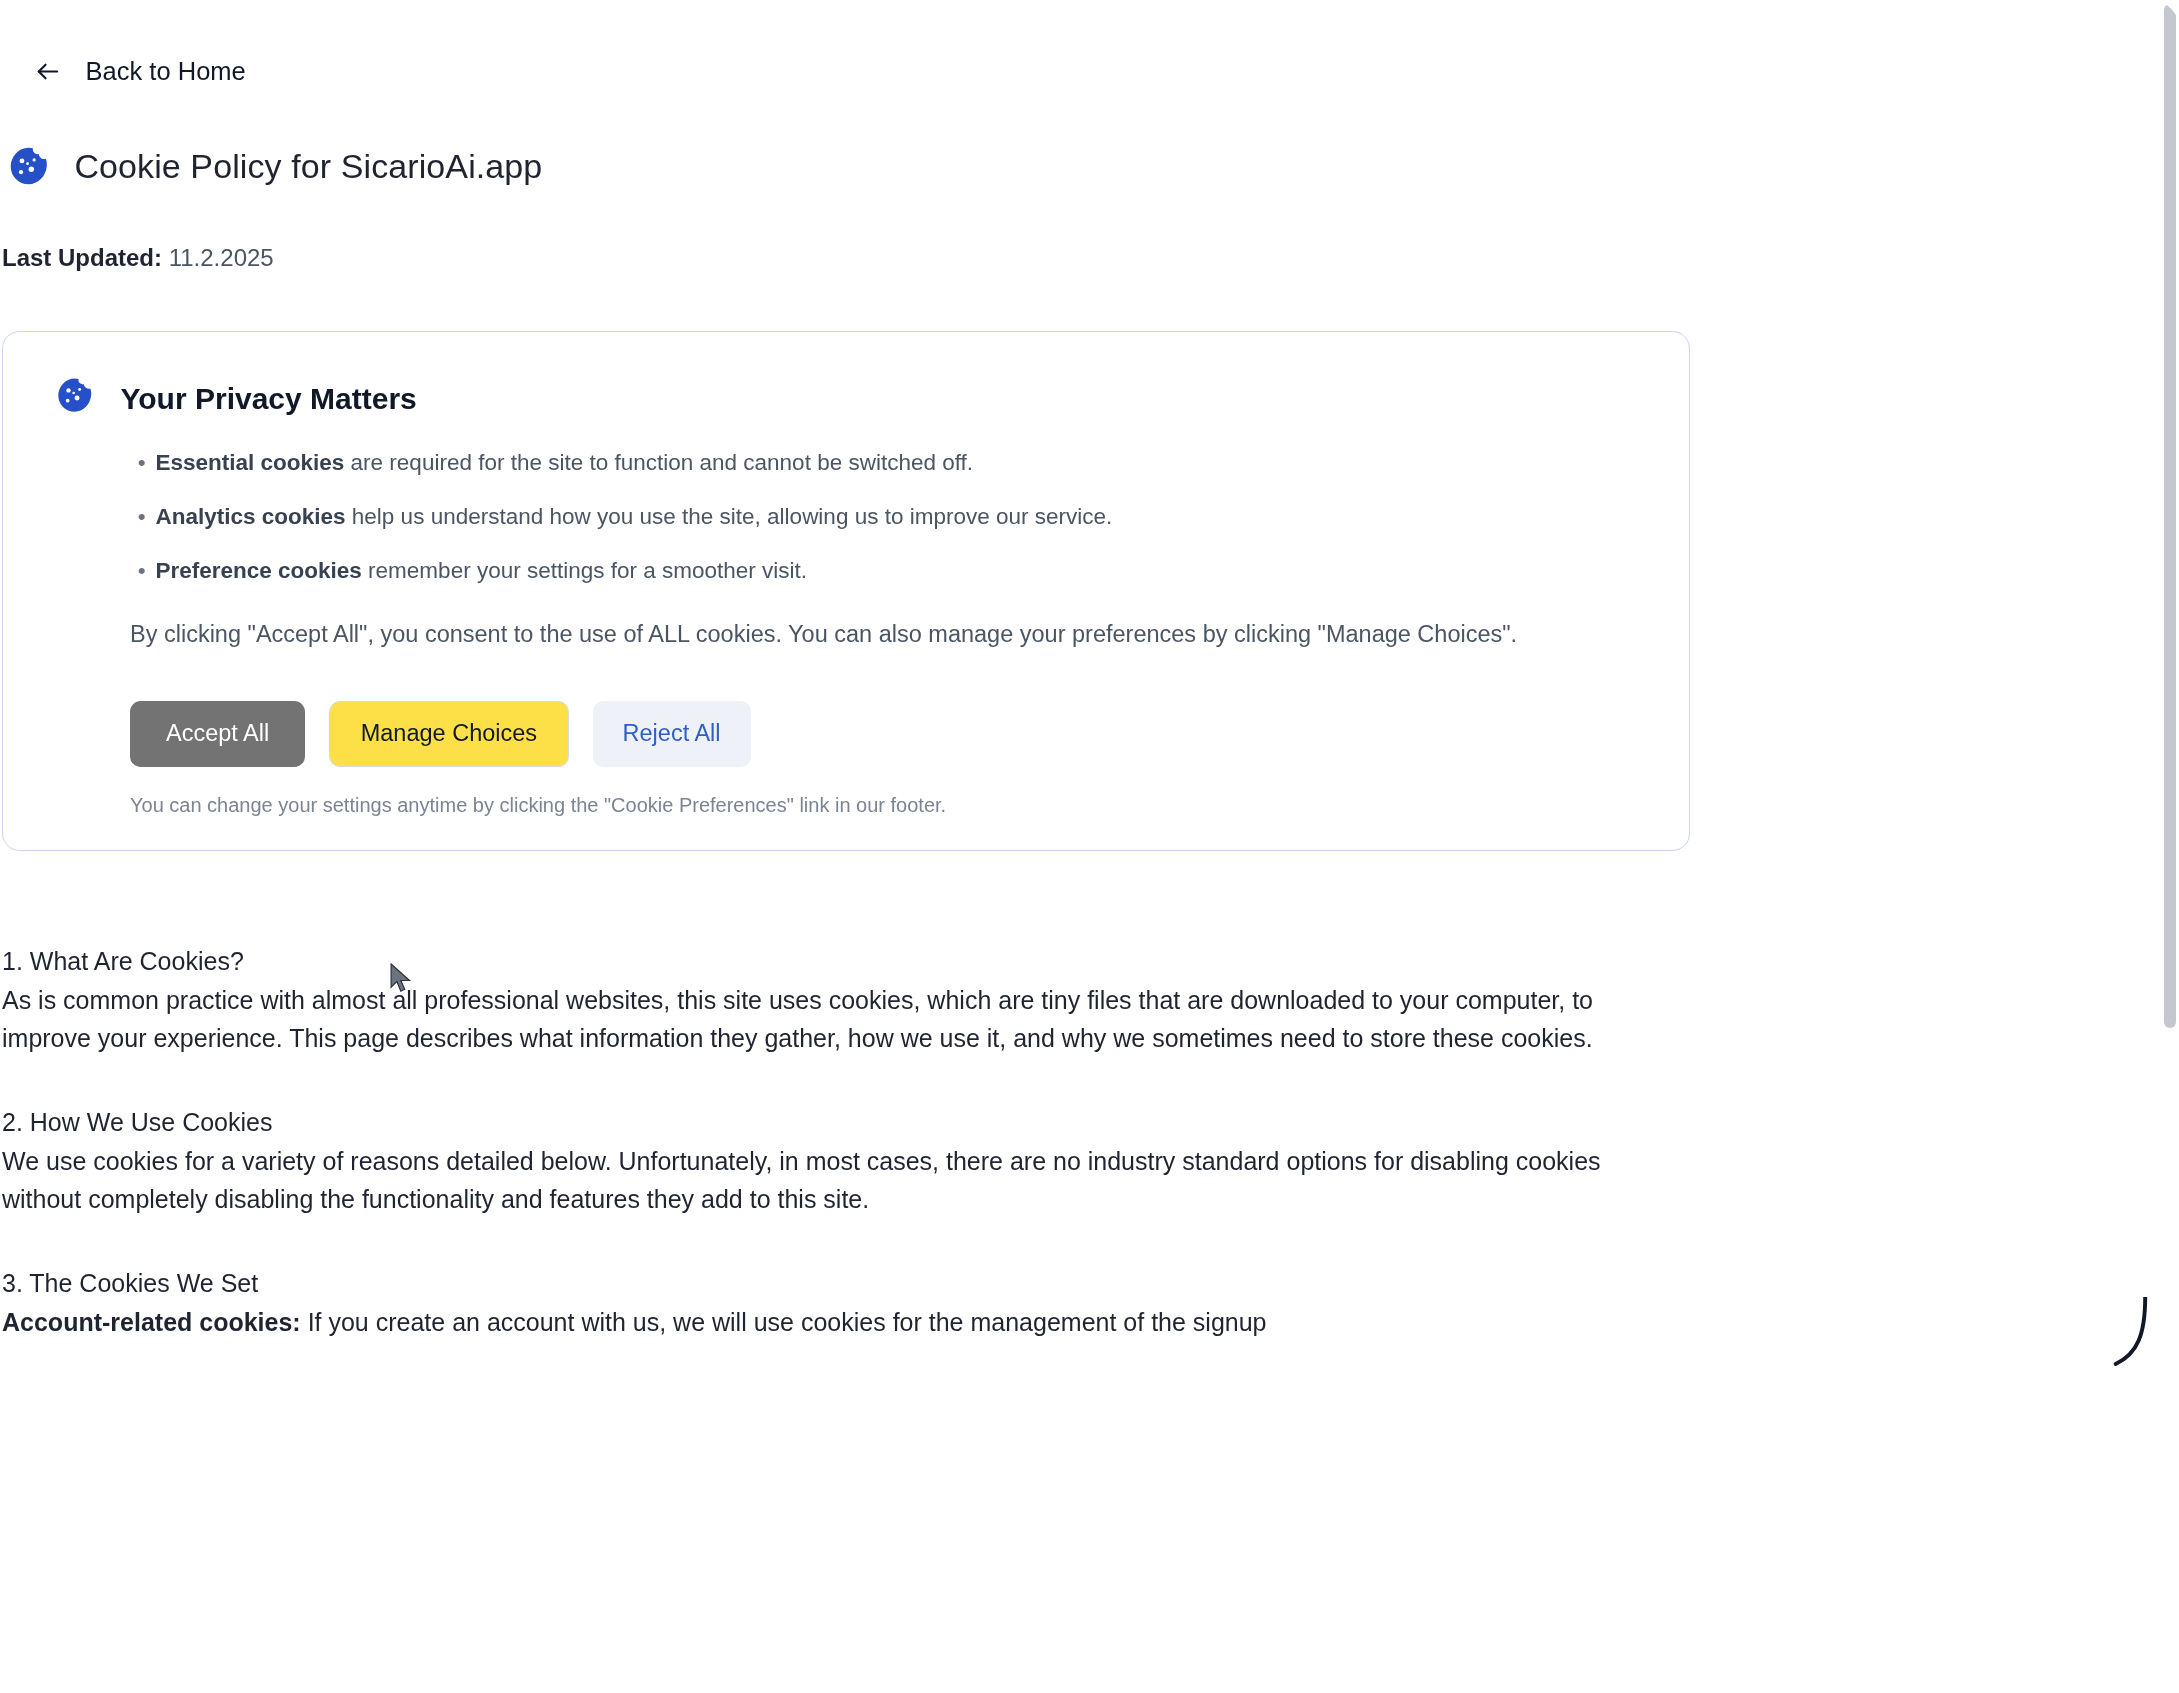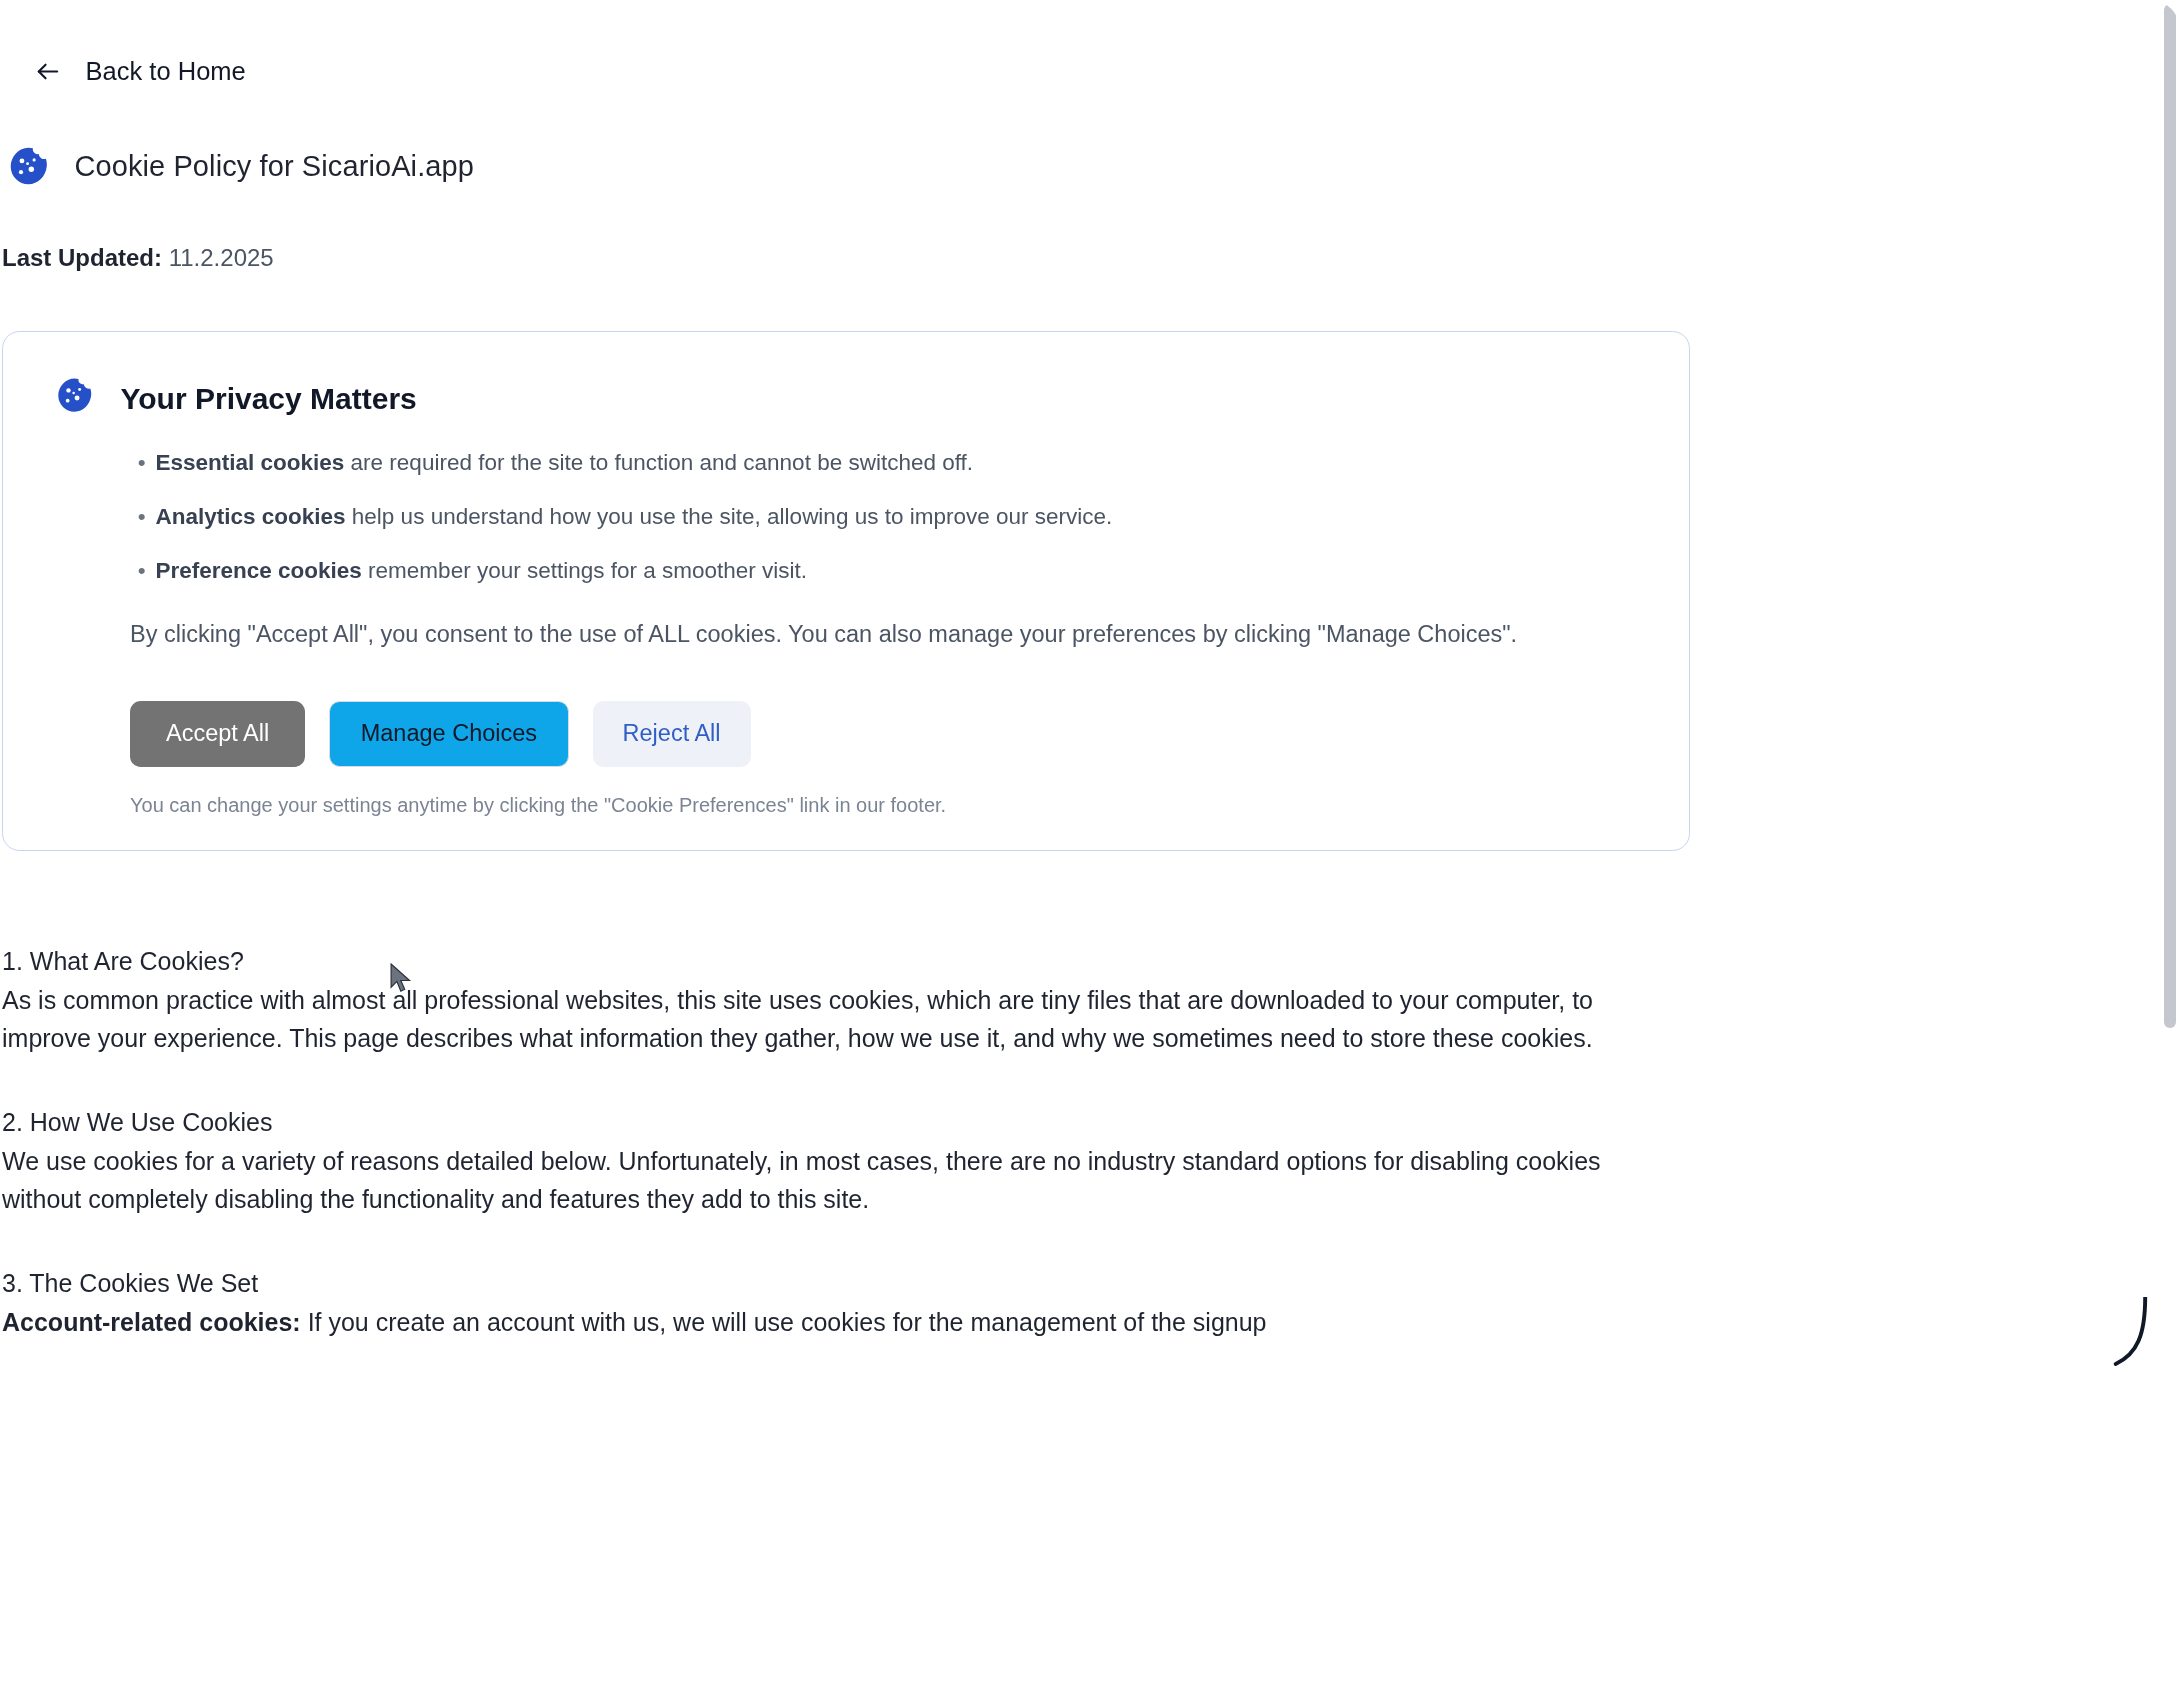--- a/index.html
+++ b/index.html
@@ -54,21 +54,21 @@
     gap: 23.5px;
     margin-top: 56px;
     padding-left: 5.9px;
   }
   .cookie-badge {
     width: 45px;
     height: 45px;
     flex: 0 0 45px;
   }
   .page-title {
-    font-size: 29px;
+    font-size: 34px;
     color: #1f2430;
     letter-spacing: 0.1px;
   }
 
   .last-updated {
     margin-top: 55px;
     padding-left: 2px;
     font-size: 24px;
     color: #4b5563;
   }
@@ -135,21 +135,21 @@
     border: 1.5px solid transparent;
     white-space: nowrap;
     font-family: "Liberation Sans", sans-serif;
   }
   .btn-accept {
     background: #737373;
     color: #ffffff;
     padding: 18.6px 35px;
   }
   .btn-manage {
-    background: #0ea5e9;
+    background: #fde047;
     color: #111827;
     border-color: #d6dbe3;
     padding: 18.6px 31px;
   }
   .btn-reject {
     background: #eef1f8;
     color: #2f5ec4;
     padding: 18.6px 29px;
   }
   .consent-footnote {

